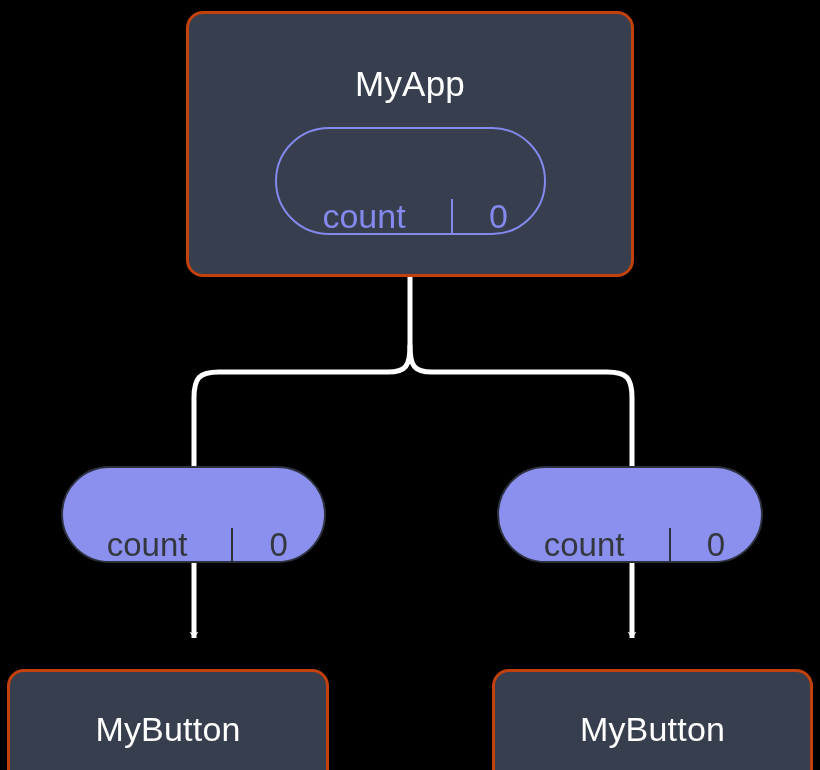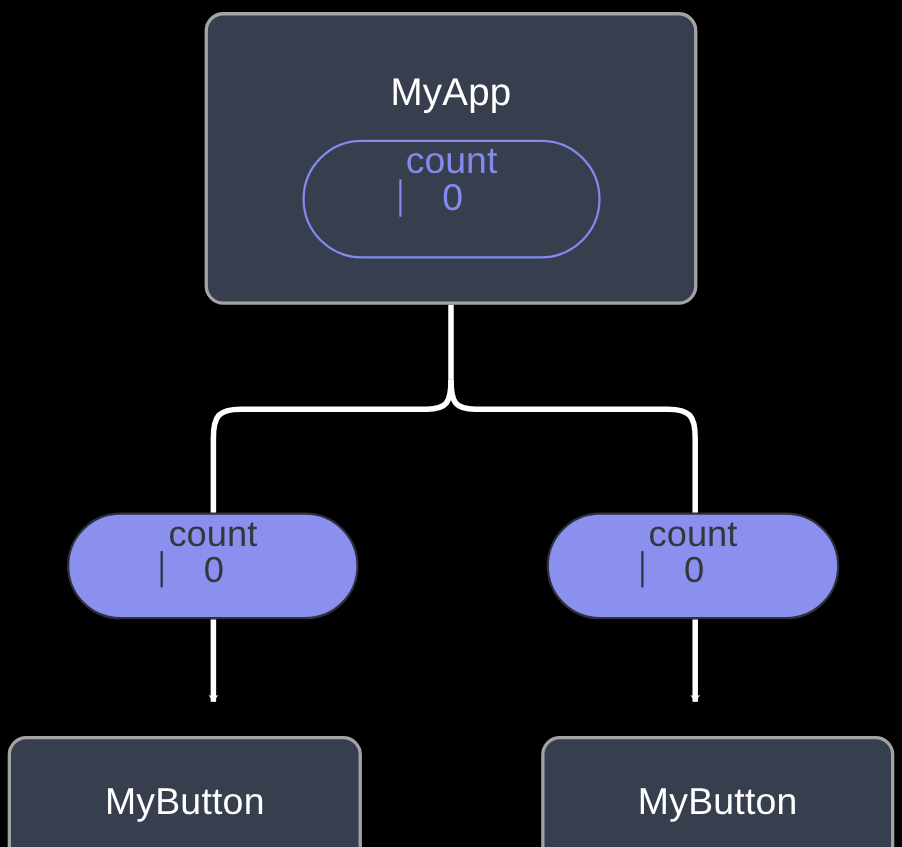--- a/index.html
+++ b/index.html
@@ -26,21 +26,21 @@
     width: 820px;
     height: 770px;
     pointer-events: none;
   }
 
   
   .node-box {
     position: absolute;
     box-sizing: border-box;
     background: #373e4e;
-    border: 3px solid #a3a3a3;
+    border: 3px solid #c2410c;
     border-radius: 17px;
     display: flex;
     flex-direction: column;
     align-items: center;
   }
   .node-title {
     color: #ffffff;
     font-size: 35px;
     font-weight: 400;
     letter-spacing: 0.2px;
@@ -74,24 +74,23 @@
   }
   .node-mybutton .node-title {
     font-size: 34px;
   }
 
   
   .pill {
     position: absolute;
     box-sizing: border-box;
     display: flex;
-    align-items: center;
+    align-items: flex-end;
     border-radius: 999px;
     overflow: hidden;
-    flex-direction: column;
   }
   .pill-key, .pill-val {
     display: flex;
     align-items: center;
     justify-content: center;
     line-height: 1;
     white-space: nowrap;
   }
 
   

